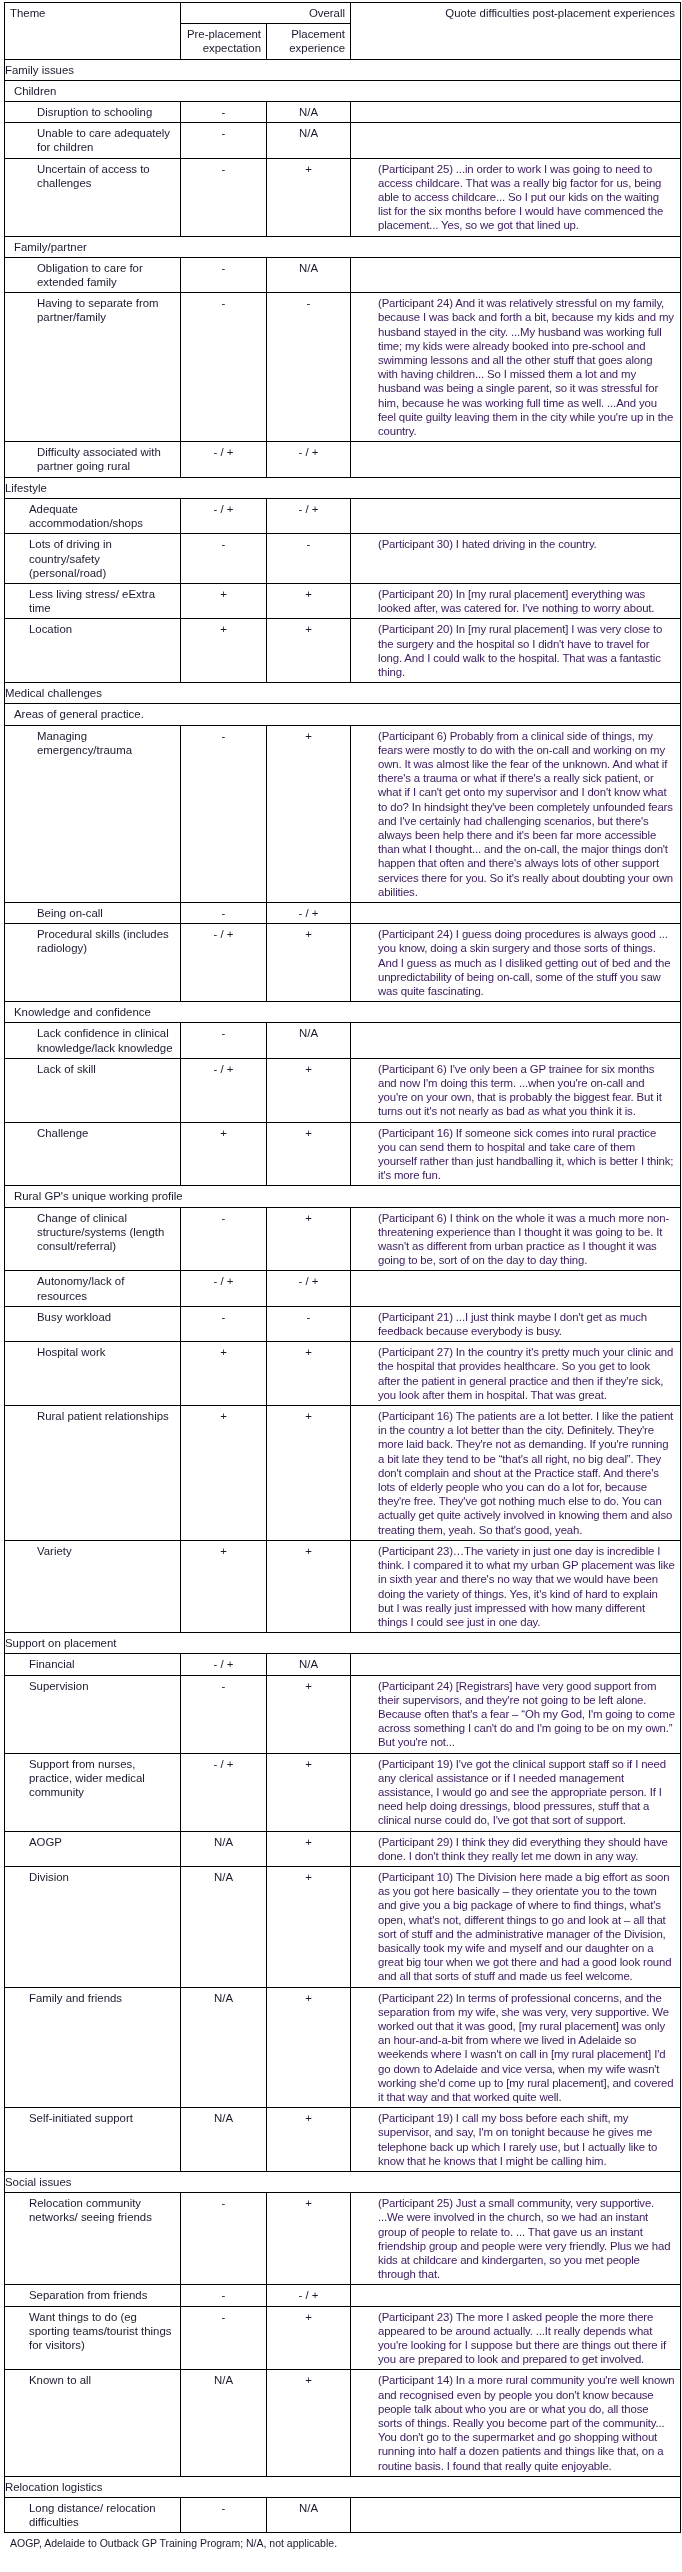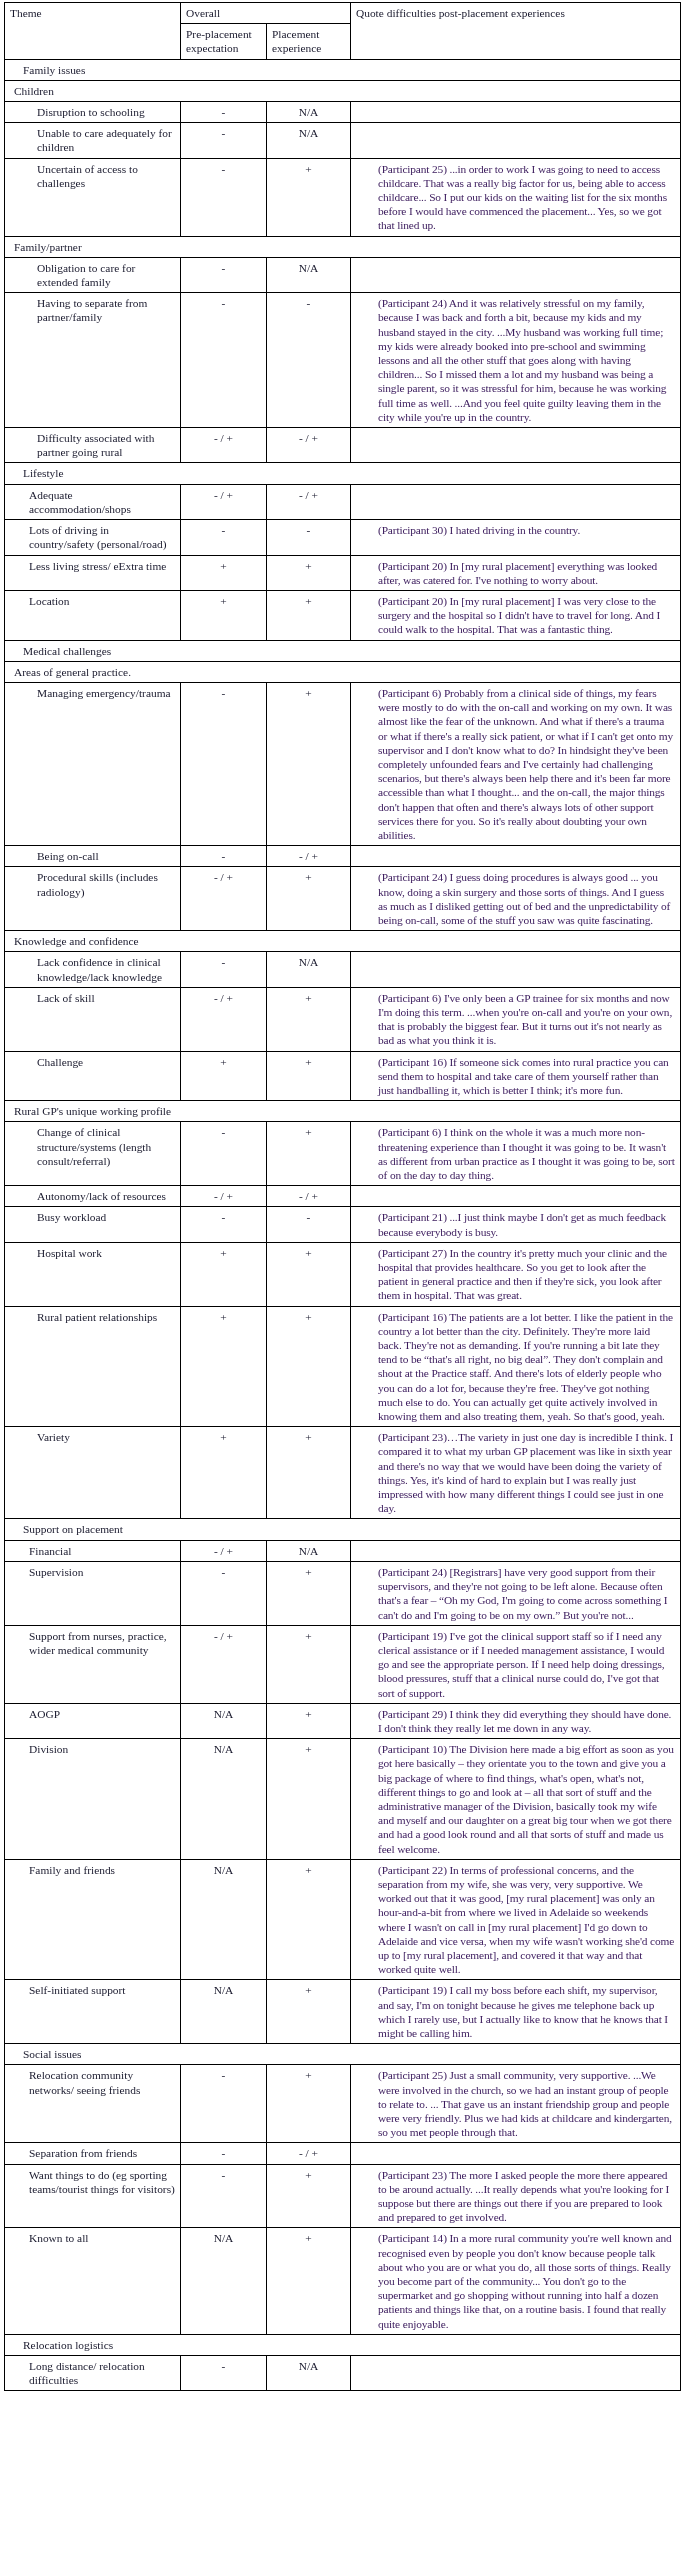--- a/index.html
+++ b/index.html
@@ -1,28 +1,28 @@
 <!DOCTYPE html>
 <html><head>
 <meta charset="utf-8">
 <style>
   html, body { margin: 0; padding: 0; background: #ffffff; }
   body { width: 682px; font-family: "Liberation Sans", sans-serif; font-size: 11.4px; color: #1a1a2e; }
-  #wrap { padding: 2px 2px 0 4px; font-family: Liberation Serif, serif; }
+  #wrap { padding: 2px 2px 0 4px; }
   table { border-collapse: collapse; width: 676px; table-layout: fixed; }
   td, th { border: 1px solid #000; vertical-align: top; padding: 3px 5px 3px 5px; line-height: 14.2px; font-weight: normal; }
   col.c-theme { width: 176px; }
   col.c-pre { width: 86px; }
   col.c-pla { width: 84px; }
   col.c-quote { width: 330px; }
-  th { text-align: left; }
+  th { text-align: right; }
   th.theme-h { text-align: left; }
   .val { text-align: center; }
   .quote { color: #3a1a5c; letter-spacing: -0.15px; padding-left: 27px; }
-  .cat td { padding-left: 18px; margin-left: 31px; }
+  .cat td { padding-left: 0; margin-left: 31px; }
   .sub td { padding-left: 9px; margin-top: 40px; }
   .item-name { padding-left: 32px !important; }
   .item-name.l2 { padding-left: 24px !important; }
   .footnote { font-size: 10.5px; padding: 4px 0 4px 6px; color: #1a1a2e; }
 </style>
 </head>
 <body>
 
 <div id="wrap">
   <table>
@@ -276,13 +276,14 @@
           <td colspan="4">Relocation logistics</td>
         </tr>
         <tr>
           <td class="item-name l2">Long distance/ relocation difficulties</td>
           <td class="val">-</td>
           <td class="val">N/A</td>
           <td class="quote"></td>
         </tr>
       </tbody>
   </table>
+  <div class="footnote">AOGP, Adelaide to Outback GP Training Program; N/A, not applicable.</div>
 </div>
 
 </body></html>

